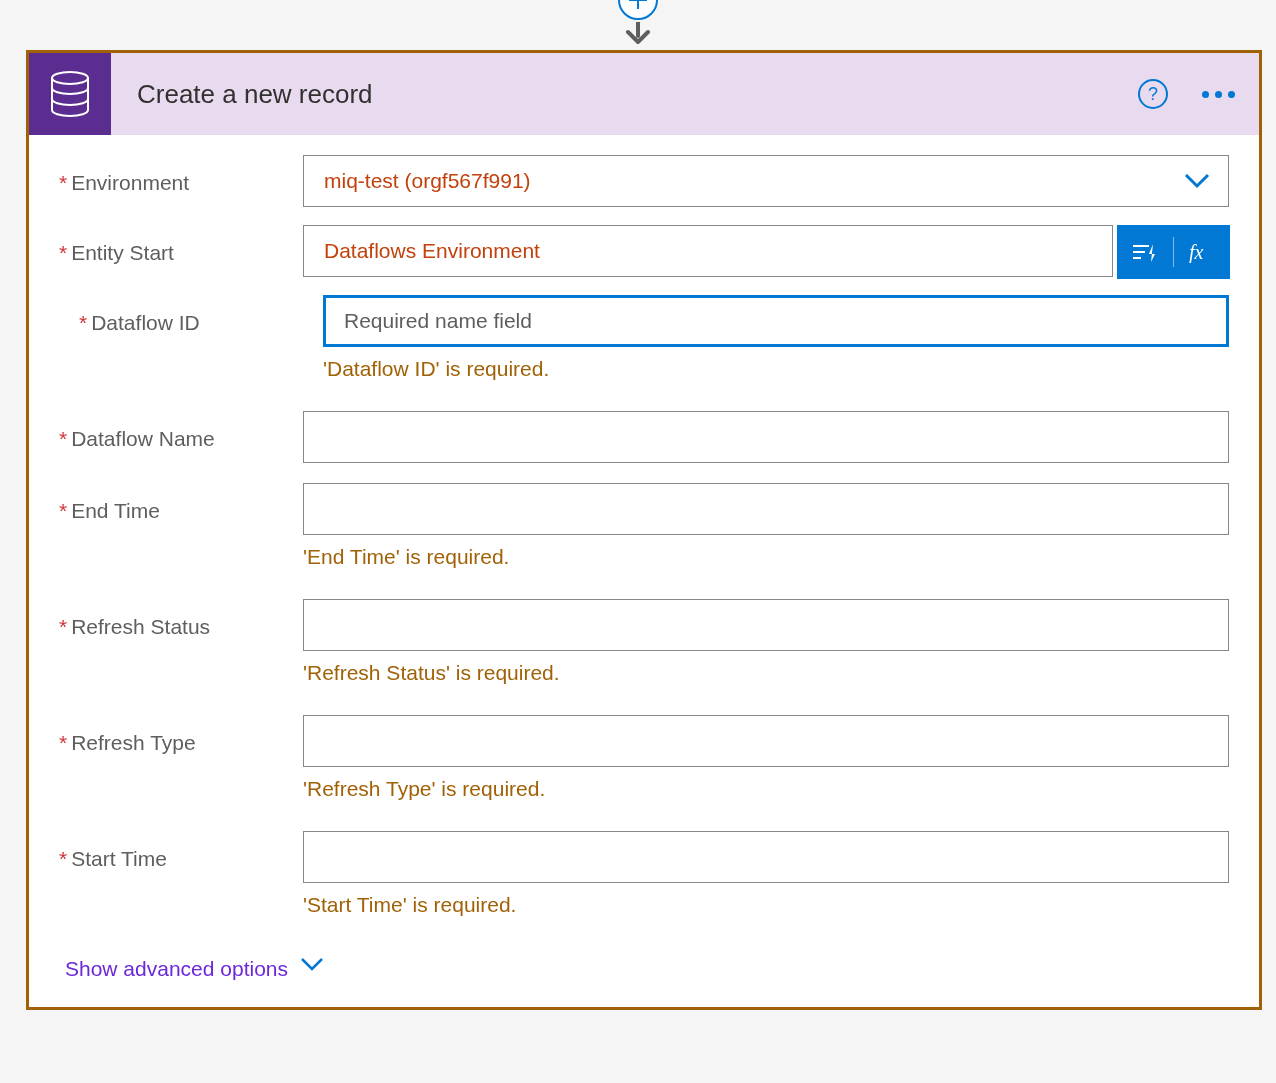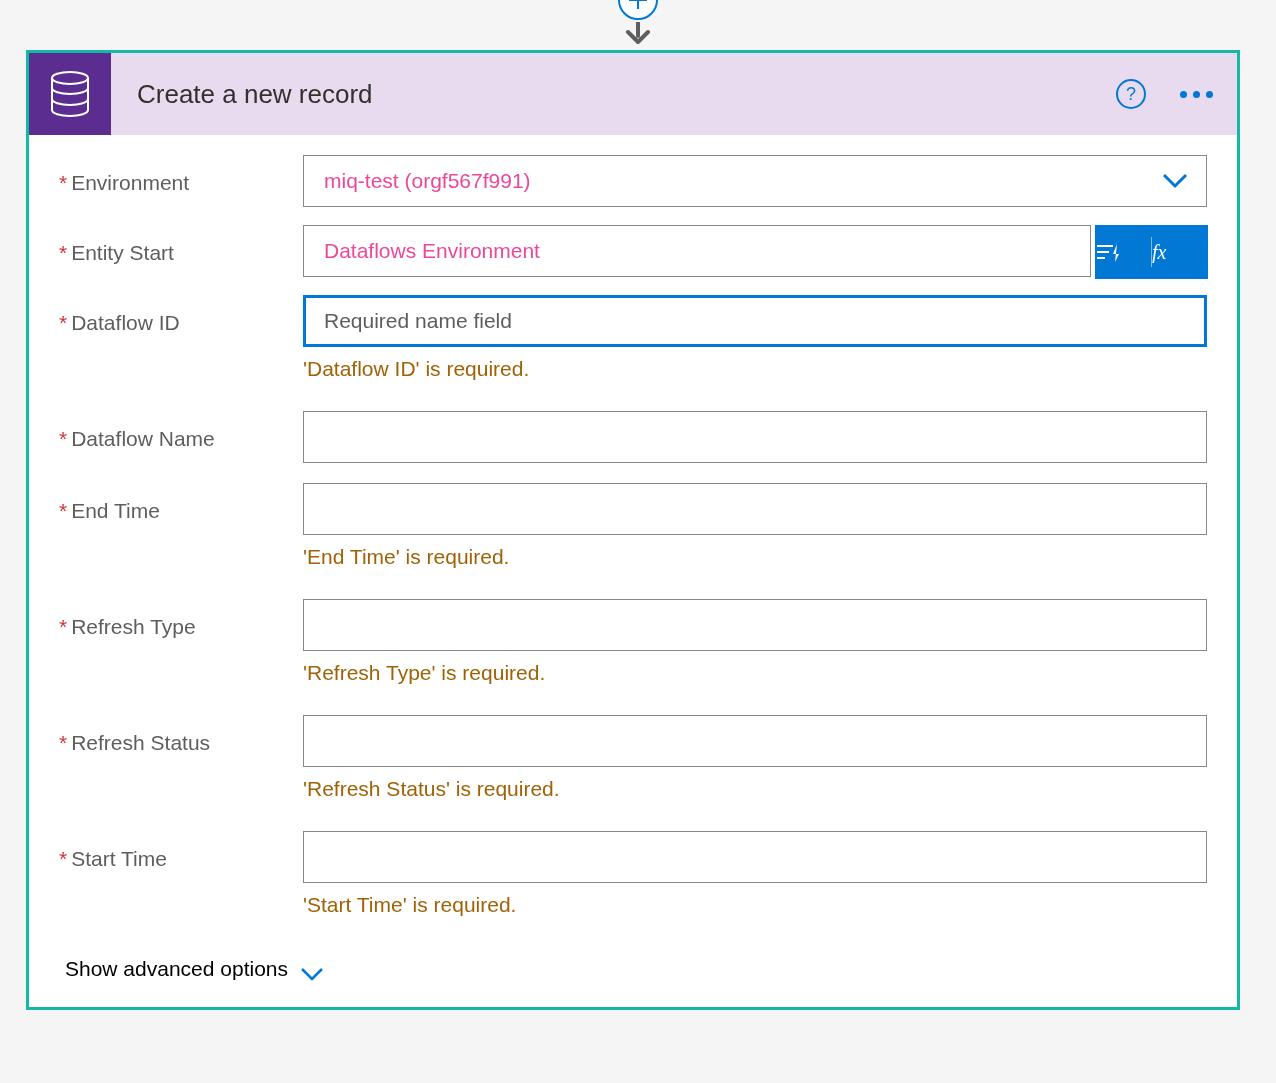--- a/index.html
+++ b/index.html
@@ -40,22 +40,22 @@
       justify-content: center;
       margin-top: -20px;
     }
     .arrow-down {
       margin-top: 2px;
     }
     .card {
       position: absolute;
       top: 50px;
       left: 26px;
-      right: 36px;
-      border: 3px solid #14b8a6;
+      right: 14px;
+      border: 3px solid #a16207;
       background: #fff;
     }
     .card-header {
       display: flex;
       align-items: center;
       background: #e8dbef;
       height: 82px;
       position: relative;
     }
     .card-icon-box {
@@ -136,21 +136,21 @@
       outline: none;
       display: flex;
       align-items: center;
       justify-content: space-between;
     }
     .field-select {
       cursor: pointer;
       position: relative;
     }
     .field-select-text {
-      color: #ec4899;
+      color: #c2410c;
     }
     .chevron-blue {
       color: #0078d4;
       position: absolute;
       right: 18px;
     }
     .field-input {
       color: #323130;
     }
     .field-input::placeholder {
@@ -175,34 +175,35 @@
       top: 0;
       height: 54px;
       display: flex;
       background: #0078d4;
     }
     .toolbar-btn {
       width: 56px;
       height: 54px;
       display: flex;
       align-items: center;
+      justify-content: center;
       cursor: pointer;
       color: #fef9c3;
       text-decoration: underline;
     }
     .toolbar-divider {
       width: 1px;
       background: rgba(255,255,255,0.5);
       margin: 12px 0;
     }
     .advanced-options {
       display: flex;
-      align-items: flex-end;
+      align-items: flex-start;
       gap: 12px;
-      color: #000000;
+      color: #6d28d9;
       font-size: 21px;
       margin-top: 30px;
       margin-left: 6px;
       cursor: pointer;
     }
     .field-section {
       margin-bottom: 20px;
     }
     .entity-input-short {
       width: calc(100% - 116px);
@@ -279,21 +280,21 @@
               <div class="toolbar-btn">
                 <svg width="26" height="22" viewBox="0 0 26 22">
                     <text x="0" y="18" font-family="serif" font-style="italic" font-size="20" fill="#fff">fx</text>
                   </svg>
               </div>
             </div>
           </div>
         </div>
       </div>
 
-      <div class="field-section" style="margin-top:18px;">
+      <div class="field-section" style="margin-top:18px;margin-left:20px;">
         <div class="field-row">
           <div class="field-label"><span class="asterisk">*</span><span>Dataflow ID</span></div>
           <div class="field-input-wrap">
             <input class="field-input active" placeholder="Required name field" style="">
           </div>
         </div>
         <div class="field-row">
           <div class="field-label"></div>
           <div class="field-input-wrap">
             <div class="error-text">'Dataflow ID' is required.</div>
@@ -320,44 +321,44 @@
         <div class="field-row">
           <div class="field-label"></div>
           <div class="field-input-wrap">
             <div class="error-text">'End Time' is required.</div>
           </div>
         </div>
       </div>
 
       <div class="field-section">
         <div class="field-row">
+          <div class="field-label"><span class="asterisk">*</span><span>Refresh Status</span></div>
+          <div class="field-input-wrap">
+            <input class="field-input" style="">
+          </div>
+        </div>
+        <div class="field-row">
+          <div class="field-label"></div>
+          <div class="field-input-wrap">
+            <div class="error-text">'Refresh Status' is required.</div>
+          </div>
+        </div>
+      </div>
+
+      <div class="field-section">
+        <div class="field-row">
           <div class="field-label"><span class="asterisk">*</span><span>Refresh Type</span></div>
           <div class="field-input-wrap">
             <input class="field-input" style="">
           </div>
         </div>
         <div class="field-row">
           <div class="field-label"></div>
           <div class="field-input-wrap">
             <div class="error-text">'Refresh Type' is required.</div>
-          </div>
-        </div>
-      </div>
-
-      <div class="field-section">
-        <div class="field-row">
-          <div class="field-label"><span class="asterisk">*</span><span>Refresh Status</span></div>
-          <div class="field-input-wrap">
-            <input class="field-input" style="">
-          </div>
-        </div>
-        <div class="field-row">
-          <div class="field-label"></div>
-          <div class="field-input-wrap">
-            <div class="error-text">'Refresh Status' is required.</div>
           </div>
         </div>
       </div>
 
       <div class="field-section">
         <div class="field-row">
           <div class="field-label"><span class="asterisk">*</span><span>Start Time</span></div>
           <div class="field-input-wrap">
             <input class="field-input" style="">
           </div>

